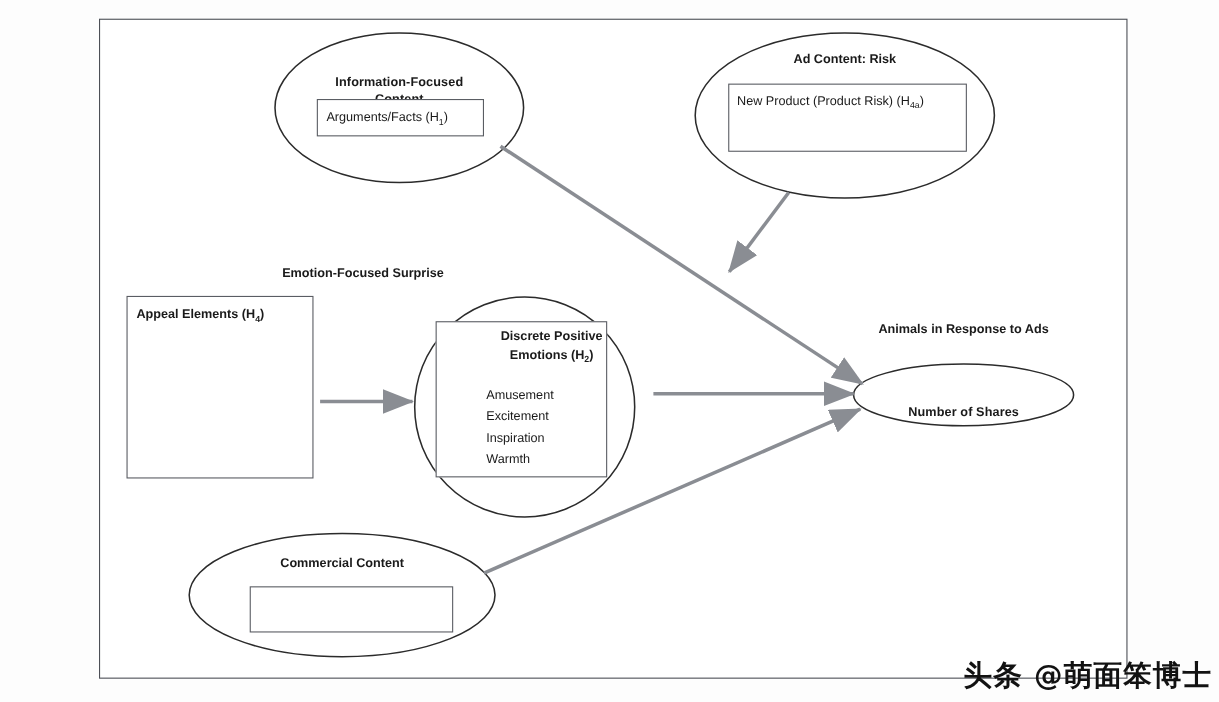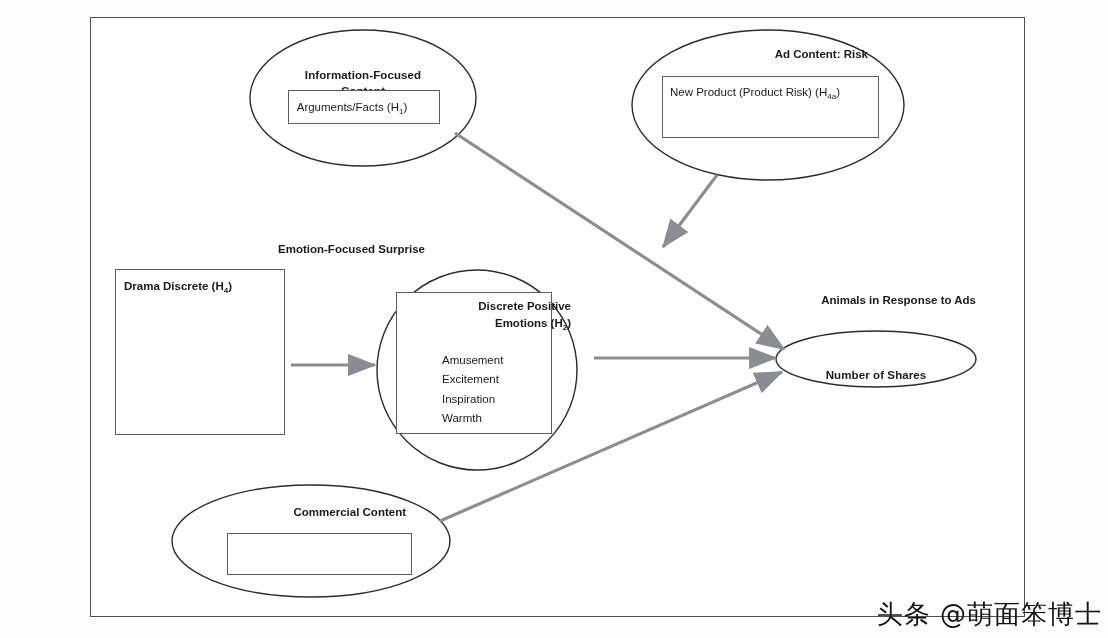--- a/index.html
+++ b/index.html
@@ -54,21 +54,21 @@
     letter-spacing: 0.1px;
     white-space: pre-line;
     line-height: 1.35;
     margin-top: 16px;
   }
   .group-label {
     position: absolute;
     font-size: 11.5px;
     font-weight: bold;
     color: #1a1a1a;
-    text-align: right;
+    text-align: center;
     white-space: nowrap;
   }
   .inner-box {
     position: absolute;
     border: 1px solid #5a5d63;
     background: #ffffff;
     box-sizing: border-box;
   }
   .inner-text {
     position: absolute;
@@ -87,21 +87,21 @@
     font-size: 8px;
     line-height: 0;
   }
 
   
   .watermark {
     position: absolute;
     right: 6px;
     bottom: 6px;
     font-size: 26px;
-    font-weight: normal;
+    font-weight: bold;
     color: #121212;
     letter-spacing: 1px;
     font-family: "DejaVu Sans", sans-serif;
     white-space: nowrap;
   }
 </style>
 </head>
 <body>
 
 <div id="canvas">
@@ -141,24 +141,24 @@
   <div class="inner-box" style="left:288px; top:90px; width:152px; height:34px;"></div>
   <div class="inner-text center" style="left:288px; top:99px; width:128px;"><span>Arguments/Facts (H</span><sub>1</sub><span>)</span></div>
 
   <div class="group-label" style="left:668px; top:48px; width:200px;">Ad Content: Risk</div>
   <div class="inner-box" style="left:662px; top:76px; width:217px; height:62px;"></div>
   <div class="inner-text" style="left:670px; top:84px; width:205px;"><span>New Product (Product Risk) (H</span><sub>4a</sub><span>)</span></div>
 
   <div class="group-label" style="left:235px; top:243px; width:190px;">Emotion-Focused Surprise</div>
 
   <div class="inner-box" style="left:115px; top:269px; width:170px; height:166px;"></div>
-  <div class="inner-text bold" style="left:124px; top:278px; width:160px;"><span>Drama Discrete (H</span><sub>4</sub><span>)</span></div>
+  <div class="inner-text bold" style="left:124px; top:278px; width:160px;"><span>Appeal Elements (H</span><sub>4</sub><span>)</span></div>
 
   <div class="inner-box" style="left:396px; top:292px; width:156px; height:142px;"></div>
-  <div class="inner-text center bold" style="left:400px; top:298px; width:171px;text-align:right;"><span>Discrete Positive
+  <div class="inner-text center bold" style="left:416px; top:298px; width:171px;"><span>Discrete Positive
 Emotions (H</span><sub>2</sub><span>)</span></div>
   <div class="inner-text" style="left:442px; top:351px; width:110px; line-height:1.68;">Amusement
 Excitement
 Inspiration
 Warmth</div>
 
   <div class="group-label" style="left:216px; top:506px; width:190px;">Commercial Content</div>
   <div class="inner-box" style="left:227px; top:533px; width:185px; height:42px;"></div>
 
   <div class="group-label" style="left:776px; top:294px; width:200px;">Animals in Response to Ads</div>

